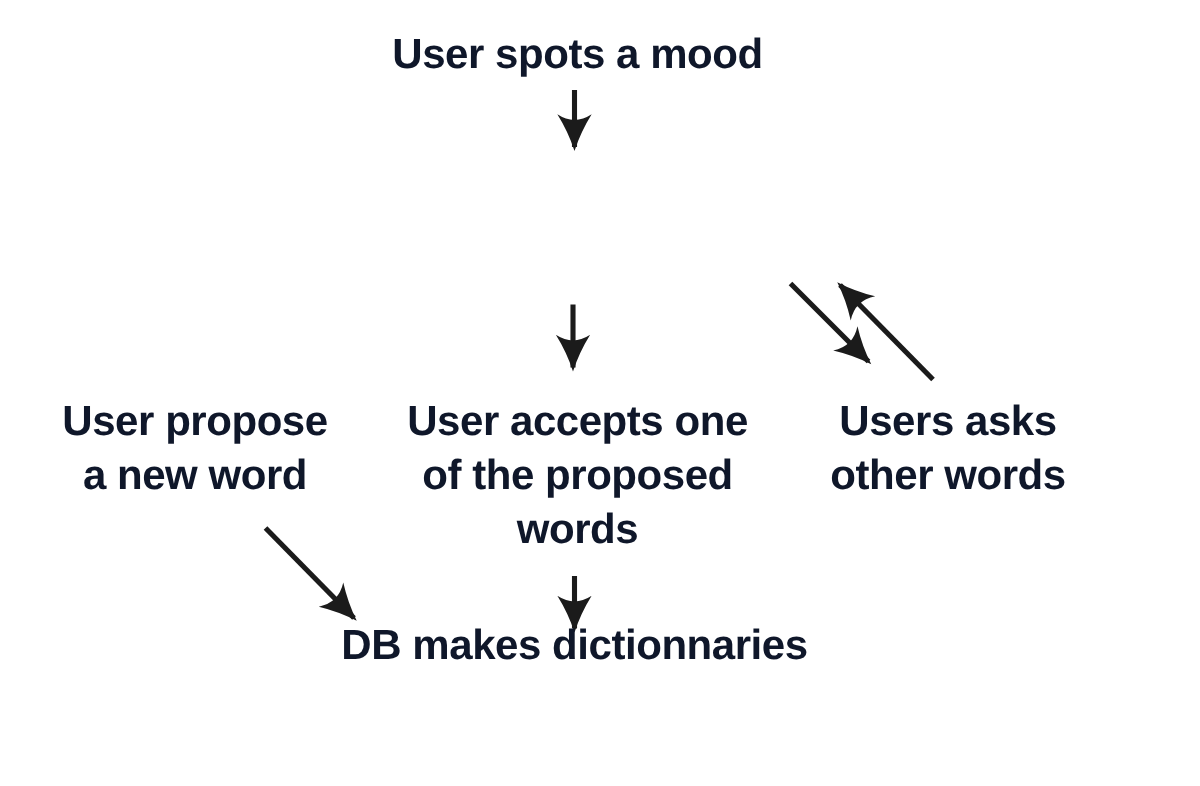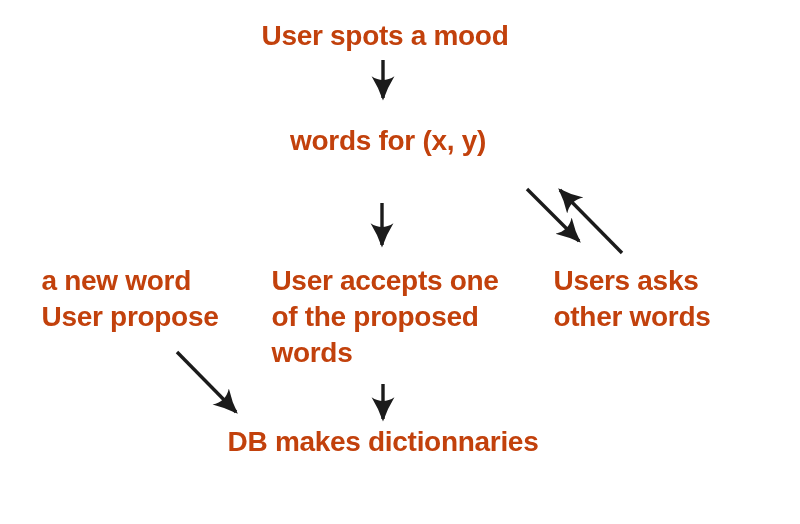--- a/index.html
+++ b/index.html
@@ -18,24 +18,25 @@
   #arrow-layer {
     position: absolute;
     left: 0;
     top: 0;
     width: 800px;
     height: 524px;
   }
   .node {
     position: absolute;
     transform: translateX(-50%);
+    text-align: center;
     font-size: 28px;
     font-weight: 600;
     line-height: 36px;
-    color: #c2410c;
+    color: #0f172a;
     letter-spacing: -0.3px;
     white-space: nowrap;
   }
 </style>
 </head>
 <body>
 
 <div id="canvas">
 
   <svg id="arrow-layer" viewBox="0 0 800 524" xmlns="http://www.w3.org/2000/svg" aria-hidden="true">
@@ -52,36 +53,35 @@
       <line x1="177" y1="352" x2="236" y2="412" marker-end="url(#ah)"></line>
       <line x1="383" y1="384" x2="383" y2="419" marker-end="url(#ah)"></line>
     </g>
   </svg>
 
   <div class="node" style="left:385px; top:18px;">
     <div>User spots a mood</div>
   </div>
 
   <div class="node" style="left:388px; top:123px;">
-    <div>words for (x, y)</div>
   </div>
 
   <div class="node" style="left:130px; top:263px;">
+    <div>User propose</div>
     <div>a new word</div>
-    <div>User propose</div>
   </div>
 
   <div class="node" style="left:385px; top:263px;">
     <div>User accepts one</div>
     <div>of the proposed</div>
     <div>words</div>
   </div>
 
   <div class="node" style="left:632px; top:263px;">
     <div>Users asks</div>
     <div>other words</div>
   </div>
 
-  <div class="node" style="left:383px; top:424px;">
+  <div class="node" style="left:383px; top:412px;">
     <div>DB makes dictionnaries</div>
   </div>
 
 </div>
 
 </body></html>

